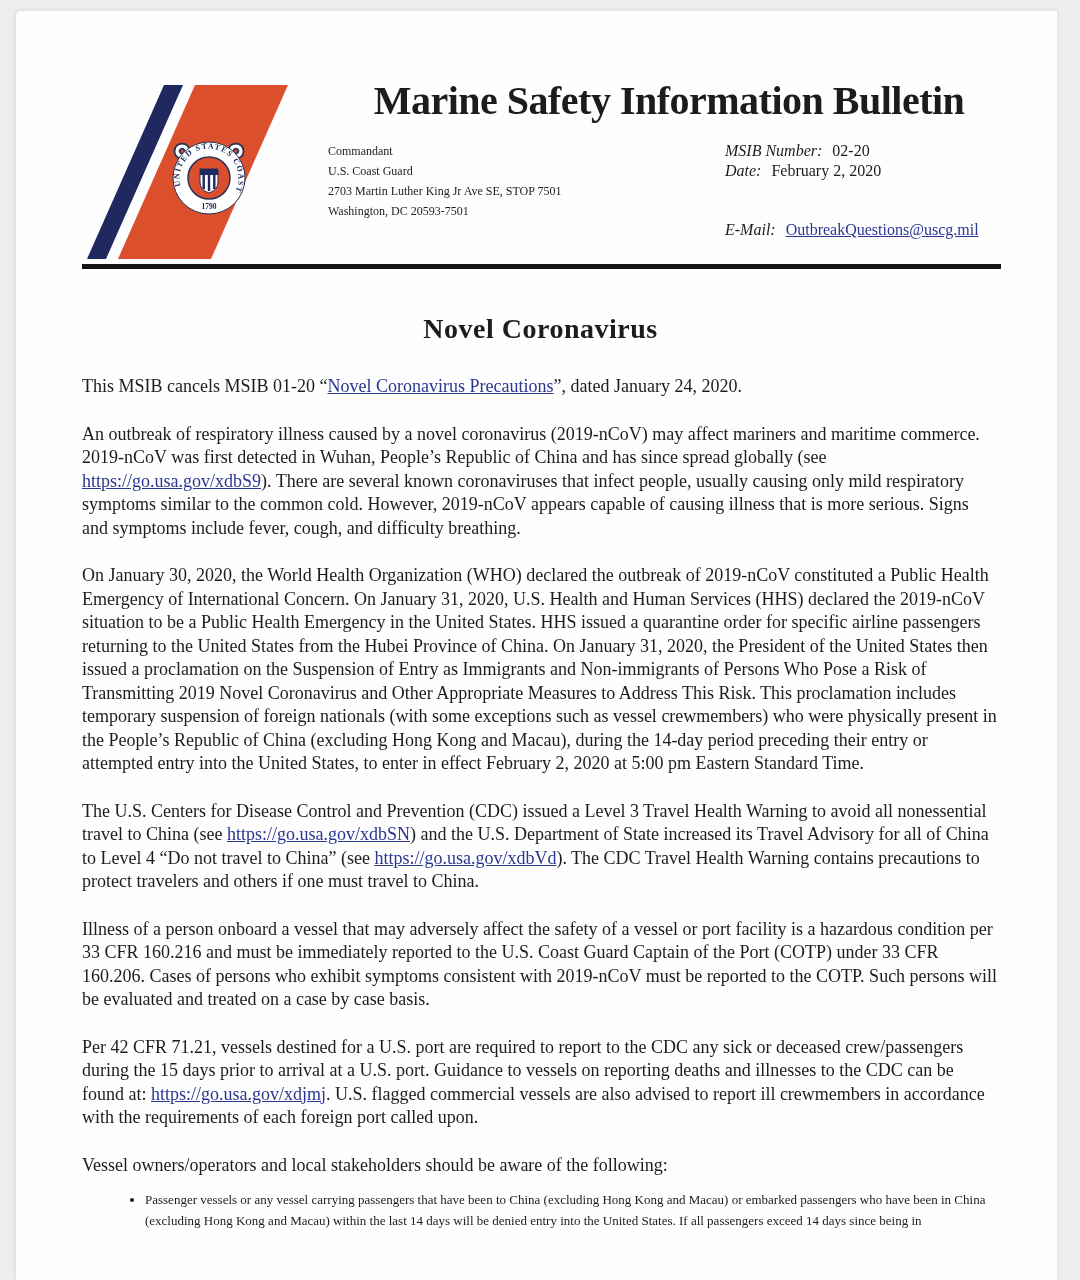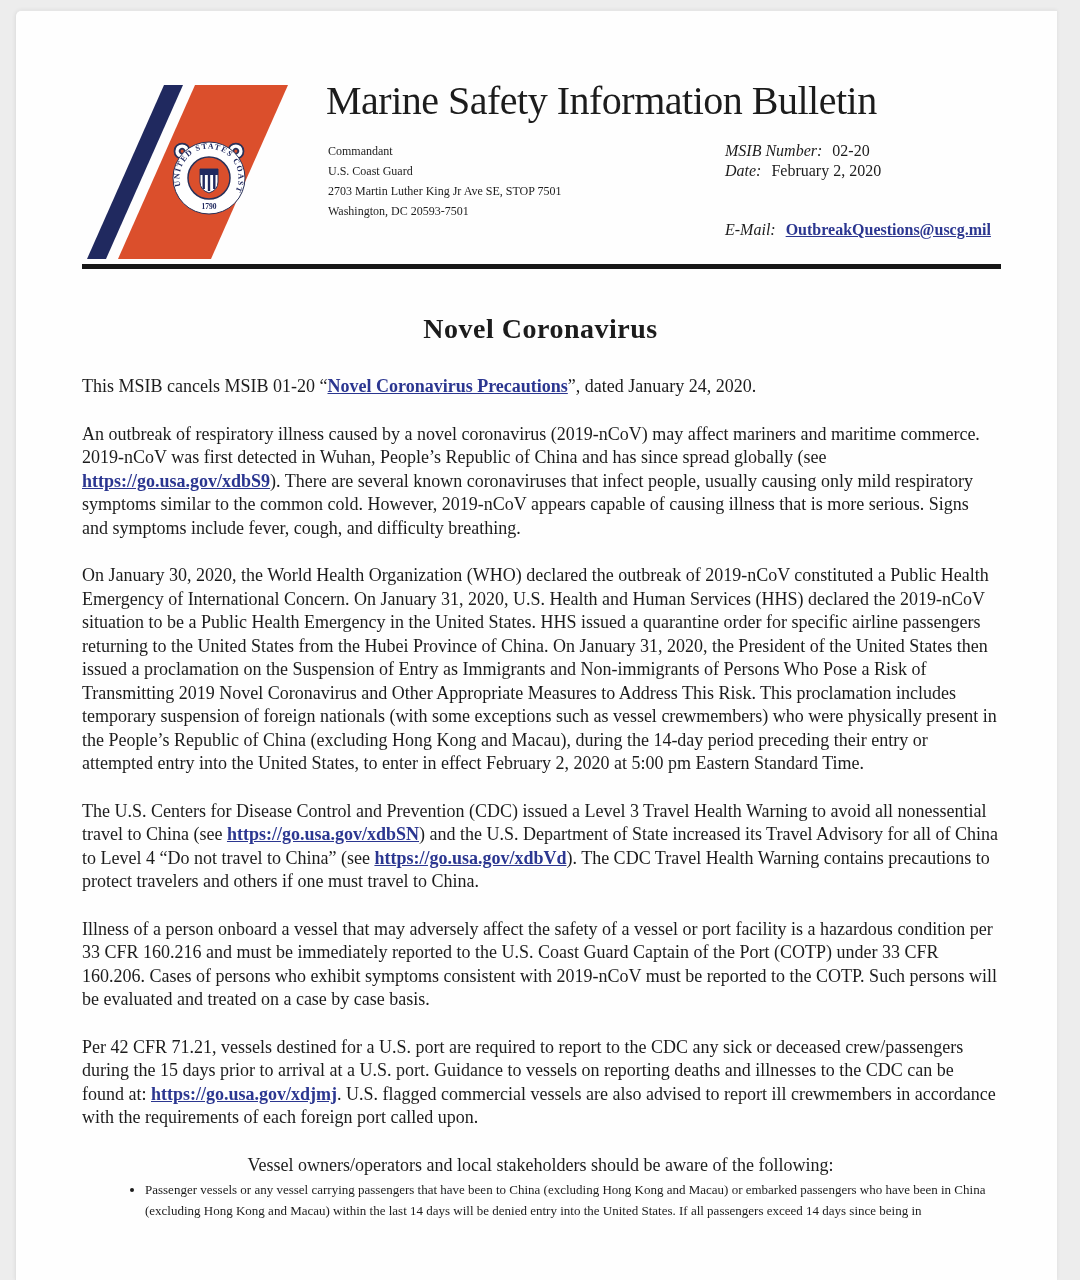--- a/index.html
+++ b/index.html
@@ -24,33 +24,33 @@
     border-left:1px solid #e2e2e2; border-top:1px solid #e6e6e6;
     border-radius:6px 0 0 0;
     box-shadow: 0 0 4px rgba(0,0,0,0.07);
     overflow:hidden;
   }
   
   .hdr { position:relative; height:258px; }
   .logo-svg { position:absolute; left:58px; top:70px; width:232px; height:182px; }
   .bulletin-title {
     position:absolute; left:310px; top:66px; width:686px;
-    font-size:40px; font-weight:normal; letter-spacing:-0.5px; white-space:nowrap;
+    font-size:40px; font-weight:bold; letter-spacing:-0.5px; white-space:nowrap;text-align:center;
   }
   .addr { position:absolute; left:312px; top:130px; font-size:12px; line-height:20px; }
   .meta { position:absolute; left:709px; top:130px; font-size:16px; line-height:20px; }
   .meta .lbl { margin-right:10px;font-style:italic; }
   .meta-email { margin-top:39px; }
-  a, .lnk { color:var(--link_blue); text-decoration:underline; cursor:pointer;font-weight:bold; }
+  a, .lnk { color:var(--link_blue); text-decoration:underline; cursor:pointer; }
   .rule { position:absolute; left:66px; top:253px; width:919px; height:5px; background:var(--rule_black); }
   
   .doc-body { margin:0 0 0 66px; width:917px; }
   .doc-title { text-align:center; font-size:28px; font-weight:bold; margin:44px 0 30px 0; letter-spacing:0.5px; }
   .doc-body p { font-size:18px; line-height:23.5px; margin:0 0 24px 0; text-align:left; }
-  .doc-body p.tight { margin-bottom:2px;text-align:center; }
+  .doc-body p.tight { margin-bottom:12px; }
   .doc-body ul { margin:0; padding-left:63px; }
   .doc-body li { font-size:13px; line-height:21px; }
 </style>
 </head>
 <body>
 
 <div class="page">
 
   <div class="hdr">
 

